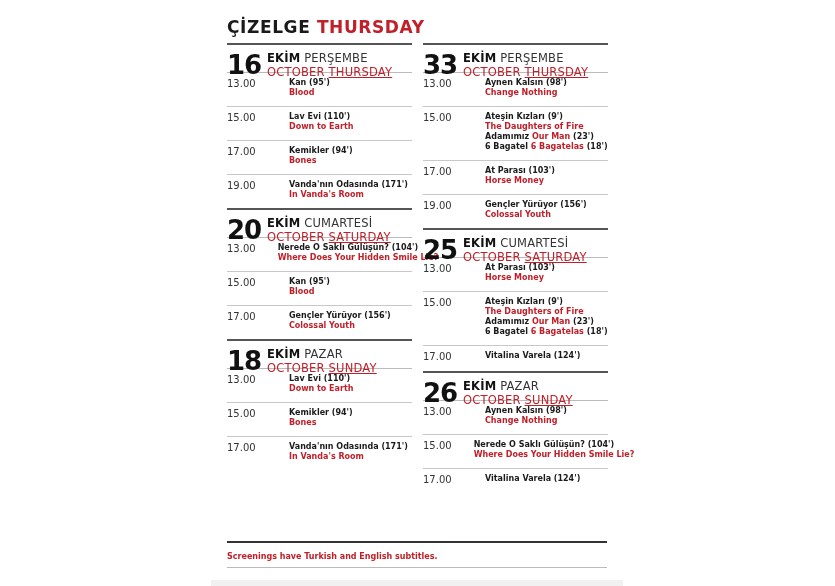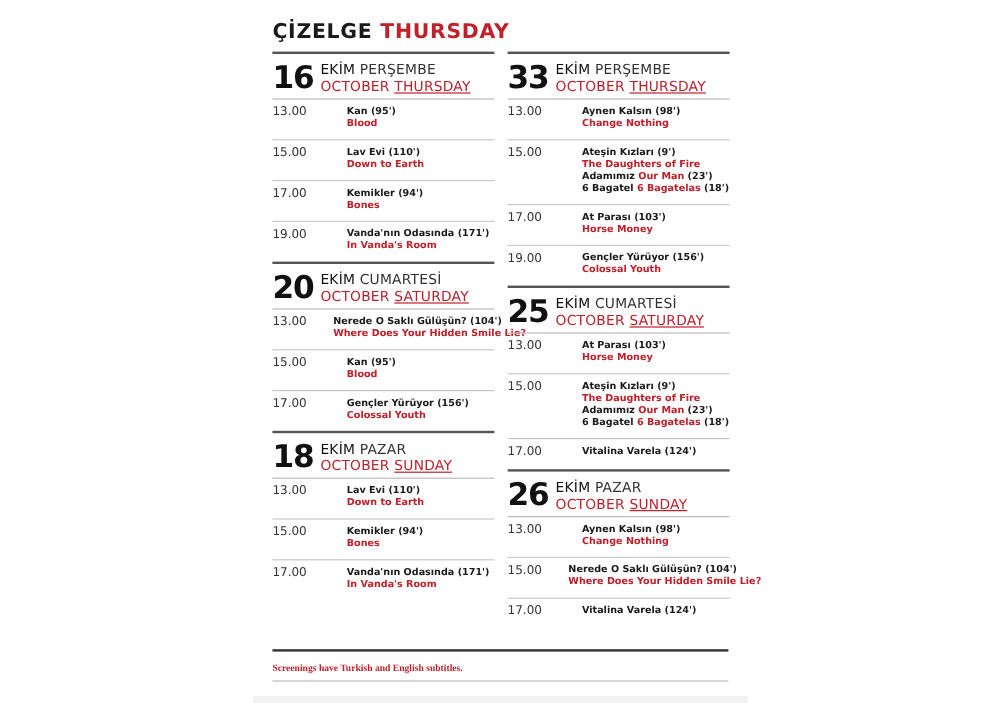--- a/index.html
+++ b/index.html
@@ -7,38 +7,38 @@
     body { font-family: "DejaVu Sans", sans-serif; color: #1a1a1a; position: relative; }
     .page { position: absolute; left: 227px; top: 14px; width: 380px; }
     .title { font-size: 17px; font-weight: bold; letter-spacing: 0.6px; height: 26px; line-height: 26px; }
     .title .tr { color: #1a1a1a; margin-top: 16px; }
     .title .en { color: #c0202a; }
     .cols { position: absolute; top: 29px; left: 0; width: 380px; }
     .col { position: absolute; top: 0; width: 185px; }
     .col.left { left: 0; }
     .col.right { left: 196px; }
     .day { border-top: 2px solid #555; }
-    .day-head { display: flex; align-items: flex-start; height: 38px; padding-top: 4px; border-bottom: 1px solid #bbb; }
+    .day-head { display: flex; align-items: flex-start; height: 28px; padding-top: 4px; border-bottom: 1px solid #bbb; }
     .daynum { font-size: 26px; font-weight: bold; width: 40px; line-height: 32px; letter-spacing: -1px; color: #111; }
     .daylabels { padding-left: 0px; padding-top: 2px; }
     .dl1, .dl2 { font-size: 11.5px; line-height: 14px; letter-spacing: 0.2px; white-space: nowrap; }
-    .dl1 .b { font-weight: normal; color: #111; margin-top: 44px; }
+    .dl1 .b { font-weight: bold; color: #111; margin-top: 44px; }
     .dl1 .n { color: #333; }
     .dl2 .b { font-weight: normal; color: #c0202a; margin-top: 28px; }
     .dl2 .n { color: #c0202a; text-decoration: underline; }
     .row { display: flex; border-bottom: 1px solid #c8c8c8; padding-top: 5px; padding-bottom: 8px; }
     .row.last { border-bottom: none; }
     .time { width: 40px; font-size: 10px; color: #333; line-height: 12px; }
     .films { font-size: 8px; line-height: 10px; white-space: nowrap; }
     .films .tr { color: #1a1a1a; font-weight: bold; }
     .films .en { color: #c0202a; font-weight: bold; }
     .films .line { display: block; padding-left: 22px; }
     .footer { position: absolute; left: 0; top: 527px; width: 380px; border-top: 2px solid #333; padding-top: 9px; }
     .footer .tr { font-size: 8px; font-weight: bold; color: #1a1a1a; line-height: 10px; }
-    .footer .en { font-size: 8px; font-weight: bold; color: #c0202a; line-height: 10px; font-family: Liberation Serif, serif; }
+    .footer .en { font-size: 8px; font-weight: bold; color: #c0202a; line-height: 10px; }
     .footer-rule { position: absolute; left: 0; top: 553px; width: 380px; border-top: 1px solid #bbb; }
     .bottom-band { position: absolute; left: 211px; top: 580px; width: 412px; height: 6px; background: #f1f1f1; }
   </style>
 </head>
 <body>
 
 <div class="page">
   <div class="title">
     <span class="tr">ÇİZELGE</span>
     <span class="en">THURSDAY</span>

